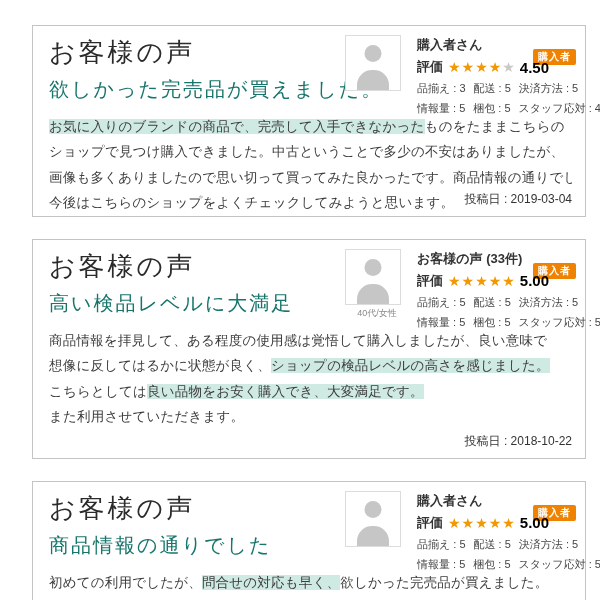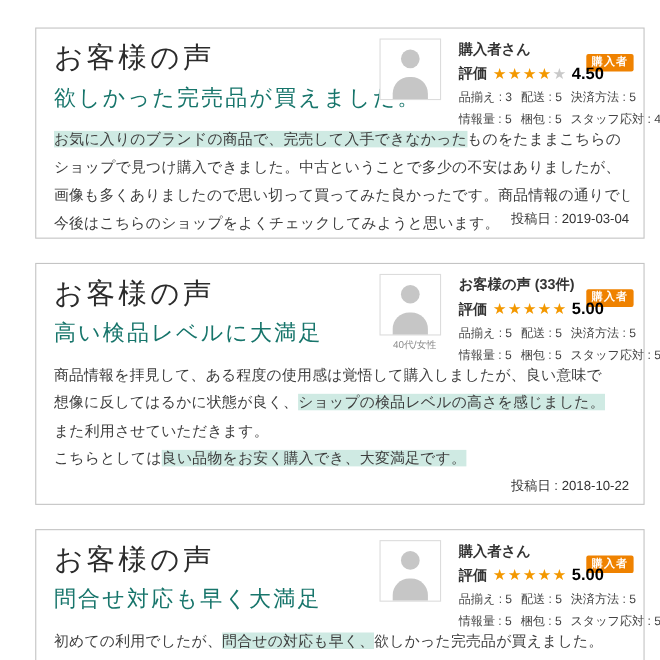--- a/index.html
+++ b/index.html
@@ -94,32 +94,32 @@
         <span class="stars"><span class="star on">★</span><span class="star on">★</span><span class="star on">★</span><span class="star on">★</span><span class="star on">★</span></span>
         <span class="rscore">5.00</span>
       </div>
       <div class="score-row"><span class="score-pair">品揃え : 5</span><span class="score-pair">配送 : 5</span><span class="score-pair">決済方法 : 5</span></div>
       <div class="score-row"><span class="score-pair">情報量 : 5</span><span class="score-pair">梱包 : 5</span><span class="score-pair">スタッフ応対 : 5</span></div>
     </div>
   </div>
   <div class="review-body">
       <div class="review-line"><span>商品情報を拝見して、ある程度の使用感は覚悟して購入しましたが、良い意味で</span></div>
       <div class="review-line"><span>想像に反してはるかに状態が良く、</span><span class="hl">ショップの検品レベルの高さを感じました。</span></div>
+      <div class="review-line"><span>こちらとしては</span><span class="hl">良い品物をお安く購入でき、大変満足です。</span></div>
       <div class="review-line"><span>また利用させていただきます。</span></div>
-      <div class="review-line"><span>こちらとしては</span><span class="hl">良い品物をお安く購入でき、大変満足です。</span></div>
     </div>
   <div class="date-row">
     <span>投稿日 : </span><span>2018-10-22</span>
   </div>
 </section>
 
 <section class="card">
   <div class="badge">購入者</div>
   <h2 class="card-title">お客様の声</h2>
-  <h3 class="headline">問合せ対応も早く大満足</h3>
+  <h3 class="headline">商品情報の通りでした</h3>
   <div class="reviewer">
     <div class="avatar-wrap">
       <div class="avatar">
         <span class="person-icon"></span>
       </div>
       <div class="av-caption"></div>
     </div>
     <div class="info">
       <div class="name">購入者さん</div>
       <div class="rating-row">

